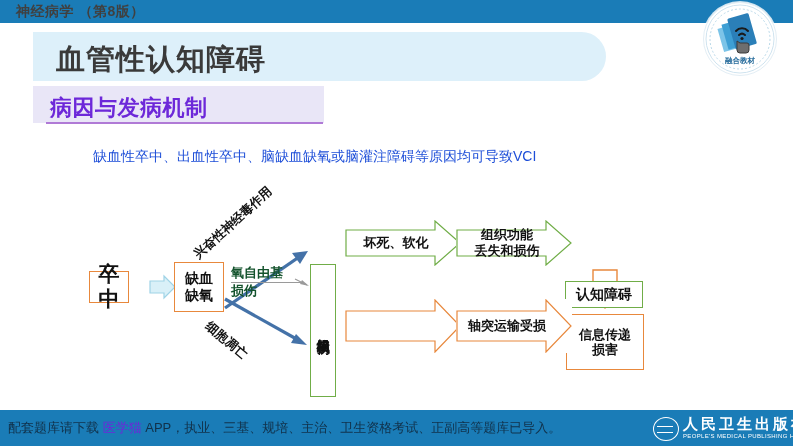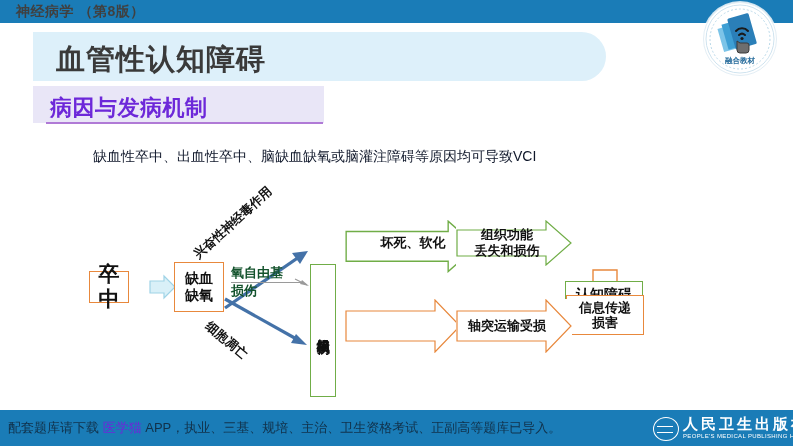--- a/index.html
+++ b/index.html
@@ -53,21 +53,21 @@
   }
   .subtitle-text{
     position:absolute;left:50px;top:93px;
     font-size:22px;font-weight:bold;color:#6d28d9;
     letter-spacing:.5px;white-space:nowrap;
   }
 
   
   .desc{
     position:absolute;left:93px;top:148px;
-    font-size:14px;color:#0f172a;white-space:nowrap;
+    font-size:14px;color:#1d4ed8;white-space:nowrap;
   }
 
   
   .diagram{position:absolute;left:0;top:175px;width:793px;height:215px;}
 
   .node{
     position:absolute;
     box-sizing:border-box;
     display:flex;align-items:center;justify-content:center;
     background:#ffffff;
@@ -85,34 +85,34 @@
   
   #node-brain{
     left:310px;top:41px;width:26px;height:133px;
     font-size:13px;letter-spacing:1px;
     writing-mode:vertical-rl;text-orientation:upright;
     padding:3px 0;
   }
   
   #node-cognition{left:565px;top:58px;width:78px;height:27px;font-size:14px;}
   
-  #node-info{left:566px;top:120px;width:78px;height:40px;font-size:13px;}
+  #node-info{left:566px;top:139px;width:78px;height:56px;font-size:13px;}
 
   
   .chev{
     position:absolute;
     display:flex;align-items:center;justify-content:center;
     font-weight:bold;color:#111111;font-size:13px;
     text-align:center;line-height:1.2;white-space:pre-line;
     background:#ffffff;
   }
   .chev .chev-svg{position:absolute;inset:0;}
   .chev .chev-label{position:relative;z-index:2;padding-right:14px;}
 
-  #chev-necrosis{left:345px;top:45px;width:116px;height:46px;padding-left:17px;}
+  #chev-necrosis{left:345px;top:45px;width:116px;height:46px;}
   #chev-function{left:456px;top:45px;width:116px;height:46px;}
   #chev-white{left:345px;top:124px;width:116px;height:54px;}
   #chev-axon{left:456px;top:124px;width:116px;height:54px;}
 
   
   .diag-label{
     position:absolute;font-weight:bold;font-size:12.5px;color:#111;
     white-space:nowrap;transform-origin:left center;
   }
   #label-excito{left:196px;top:73px;transform:rotate(-42deg);}

